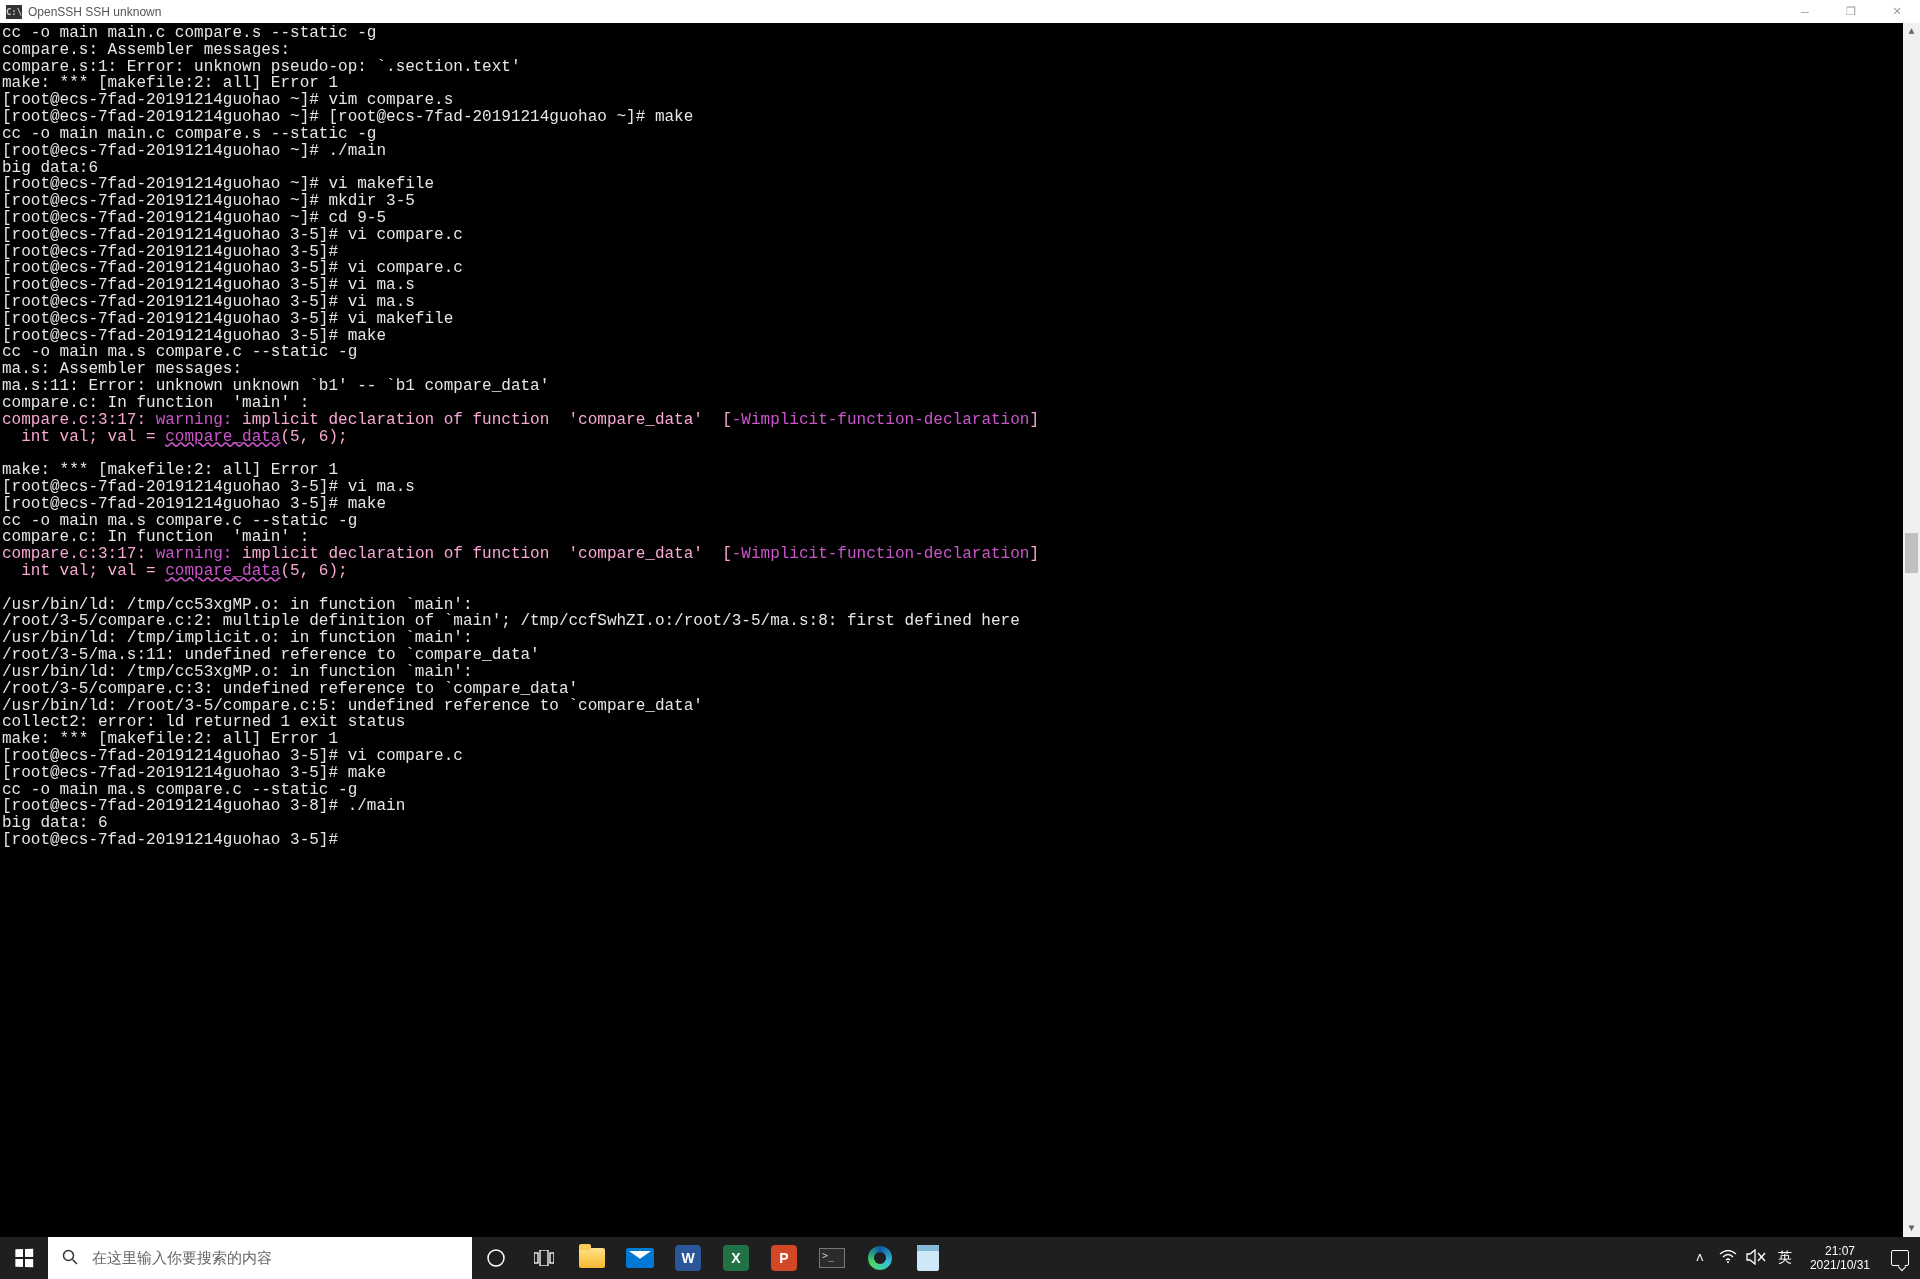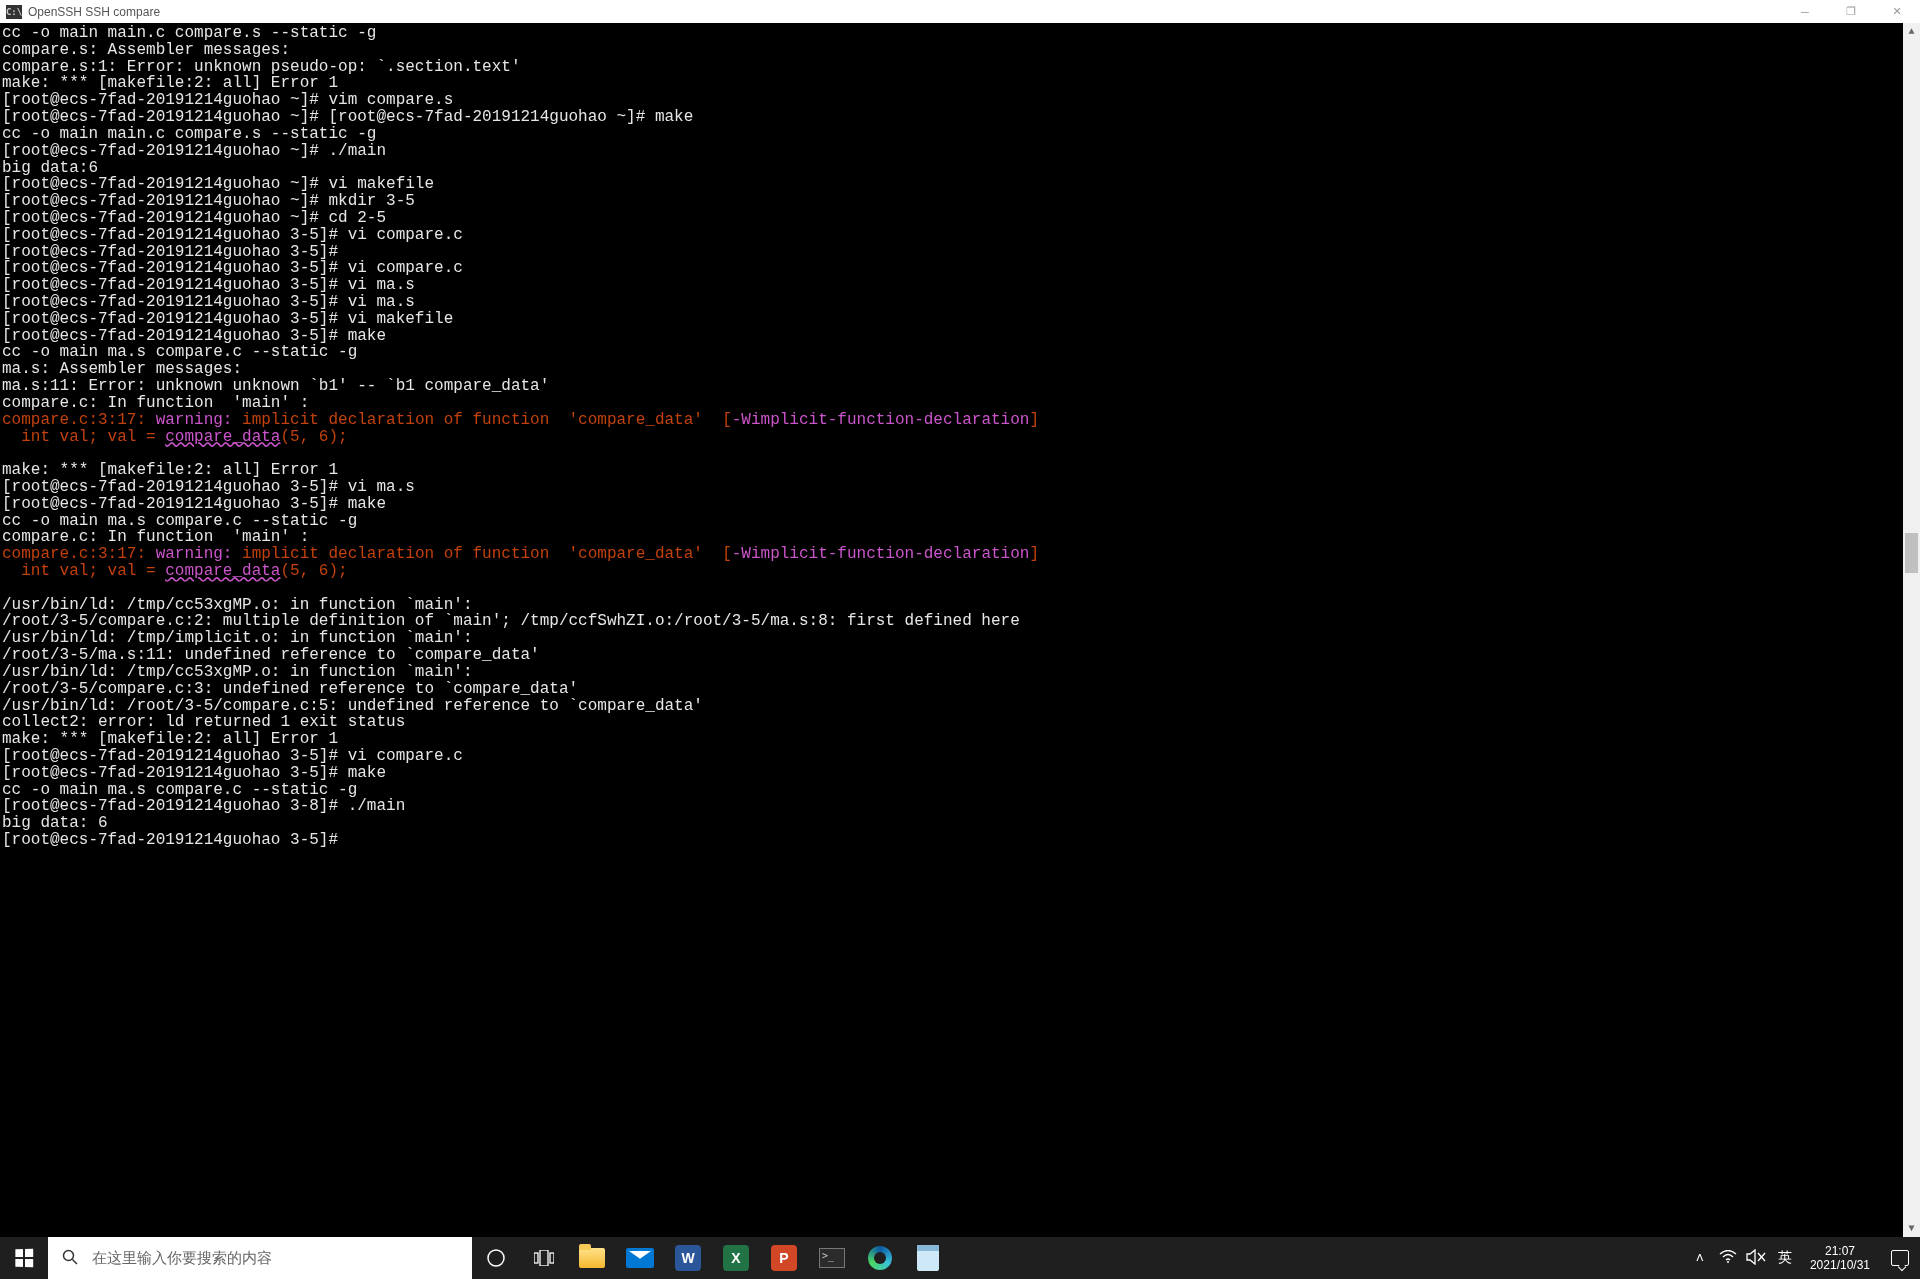--- a/index.html
+++ b/index.html
@@ -44,21 +44,21 @@
   width: 17px; height: 17px; display: flex; align-items: center;
   justify-content: center; color: #666; font-size: 10px;
 }
 .scroll-thumb {
   position: absolute; left: 2px; width: 13px;
   top: 510px; height: 40px; background: #c0c0c0;
 }
 
 .mag { color: #cc55cc; text-align: center; }
 .magul { color: #cc55cc; text-decoration: underline wavy #cc55cc; text-align: center; }
-.wht { color: #c2410c; }
+.wht { color: #f9a8d4; }
 
 
 .taskbar {
   position: absolute; bottom: 0; left: 0; right: 0; height: 42px;
   background: #1f1f1f; display: flex; align-items: stretch;
   font-family: "Segoe UI","Microsoft YaHei",sans-serif;
 }
 .start {
   width: 48px; display: flex; align-items: center; justify-content: center;
 }
@@ -146,40 +146,40 @@
   width: 5px; height: 5px; border-right: 1.5px solid #fff;
   border-bottom: 1.5px solid #fff; transform: rotate(45deg);
   background: #1f1f1f;
 }
 </style>
 </head>
 <body>
 
 <div class="titlebar">
   <span class="app-icon">C:\</span>
-  <span>OpenSSH SSH compare</span>
+  <span>OpenSSH SSH unknown</span>
   <span class="spacer"></span>
   <span class="wbtn">─</span>
   <span class="wbtn">❐</span>
   <span class="wbtn">✕</span>
 </div>
 
 <div class="terminal-wrap">
 <div class="terminal"><span>cc -o main main.c compare.s --static -g</span>
 <span>compare.s: Assembler messages:</span>
 <span>compare.s:1: Error: unknown pseudo-op: `.section.text'</span>
 <span>make: *** [makefile:2: all] Error 1</span>
 <span>[root@ecs-7fad-20191214guohao ~]# vim compare.s</span>
 <span>[root@ecs-7fad-20191214guohao ~]# [root@ecs-7fad-20191214guohao ~]# make</span>
 <span>cc -o main main.c compare.s --static -g</span>
 <span>[root@ecs-7fad-20191214guohao ~]# ./main</span>
 <span>big data:6</span>
 <span>[root@ecs-7fad-20191214guohao ~]# vi makefile</span>
 <span>[root@ecs-7fad-20191214guohao ~]# mkdir 3-5</span>
-<span>[root@ecs-7fad-20191214guohao ~]# cd 2-5</span>
+<span>[root@ecs-7fad-20191214guohao ~]# cd 9-5</span>
 <span>[root@ecs-7fad-20191214guohao 3-5]# vi compare.c</span>
 <span>[root@ecs-7fad-20191214guohao 3-5]#</span>
 <span>[root@ecs-7fad-20191214guohao 3-5]# vi compare.c</span>
 <span>[root@ecs-7fad-20191214guohao 3-5]# vi ma.s</span>
 <span>[root@ecs-7fad-20191214guohao 3-5]# vi ma.s</span>
 <span>[root@ecs-7fad-20191214guohao 3-5]# vi makefile</span>
 <span>[root@ecs-7fad-20191214guohao 3-5]# make</span>
 <span>cc -o main ma.s compare.c --static -g</span>
 <span>ma.s: Assembler messages:</span>
 <span>ma.s:11: Error: unknown unknown `b1' -- `b1 compare_data'</span>

